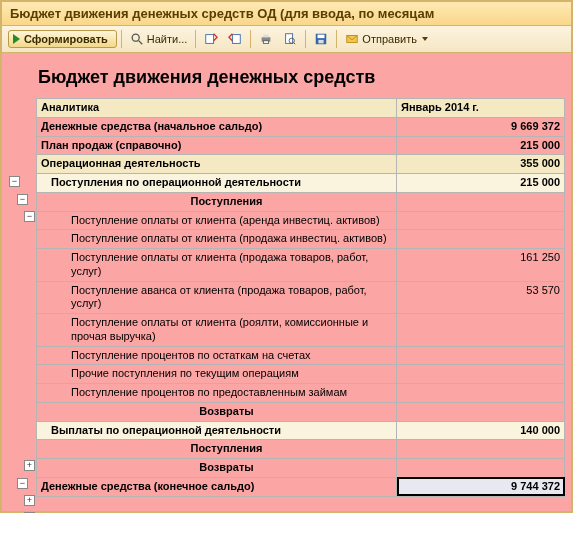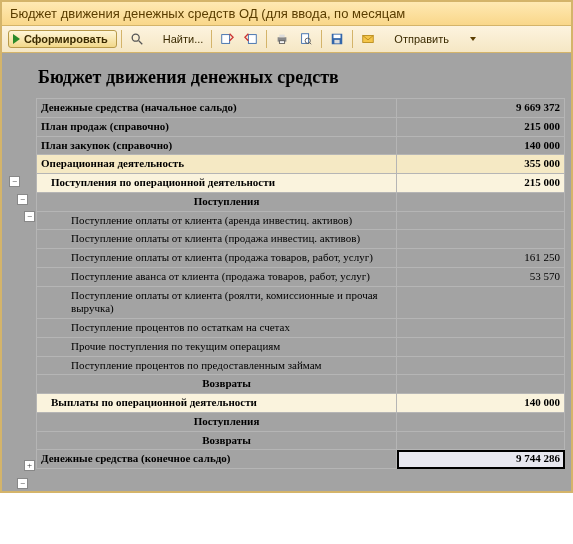--- a/index.html
+++ b/index.html
@@ -10,21 +10,21 @@
     background: #fff;
     width: 573px;
   }
   .window {
     border: 2px solid #d4b46a;
     width: 573px;
   }
   .titlebar {
     background: linear-gradient(#ffe9b3, #f9d78a);
     padding: 4px 8px;
-    font-weight: normal;
+    font-weight: bold;
     font-size: 13px;
     color: #5a3d00;
     border-bottom: 1px solid #d4b46a;
     white-space: nowrap;
     overflow: hidden;
   }
   .toolbar {
     background: linear-gradient(#fdf4df, #f5e7c4);
     padding: 4px 6px;
     border-bottom: 1px solid #d4b46a;
@@ -47,43 +47,42 @@
   }
   .btn-primary .play {
     width: 0; height: 0;
     border-left: 7px solid #2a8a2a;
     border-top: 5px solid transparent;
     border-bottom: 5px solid transparent;
   }
   .tool {
     display: flex;
     align-items: center;
-    gap: 19px;
+    gap: 3px;
     padding: 2px 4px;
     cursor: pointer;
     color: #3a2a00;
     font-size: 11px;
   }
   .tool svg { width: 14px; height: 14px; }
   .sep {
     width: 1px; height: 18px;
     background: #d4b46a;
     margin: 0 2px;
   }
   .dropdown-arrow {
     width: 0; height: 0;
     border-left: 3px solid transparent;
     border-right: 3px solid transparent;
     border-top: 4px solid #5a3d00;
     margin-left: 2px;
   }
   .report-area {
-    padding: 10px 6px 22px 6px;
-    background: #a3a3a3;
-    font-family: Liberation Serif, serif;
+    padding: 10px 6px 14px 6px;
+    background: #fca5a5;
   }
   .report-title {
     font-size: 18px;
     font-weight: bold;
     margin: 4px 0 10px 30px;
   }
   .report-body {
     display: flex;
   }
   .tree-col {
@@ -224,32 +223,32 @@
         <div class="tree-node" style="left:9px; top:96px;">−</div>
         <div class="tree-node" style="left:16px; top:113px;">−</div>
         <div class="tree-node" style="left:16px; top:362px;">+</div>
         <div class="tree-node" style="left:9px; top:380px;">−</div>
         <div class="tree-node" style="left:16px; top:397px;">+</div>
         <div class="tree-node" style="left:16px; top:414px;">+</div>
       </div>
 
       <table class="grid">
         <tbody>
+            <tr class="header">
+          <td class="label">Аналитика</td>
+          <td>Январь 2014 г.</td>
+        </tr>
         <tr class="bold">
           <td class="label">Денежные средства (начальное сальдо)</td>
           <td class="num">9 669 372</td>
         </tr>
         <tr class="bold">
           <td class="label">План продаж (справочно)</td>
           <td class="num">215 000</td>
         </tr>
-        <tr class="bold">
-          <td class="label">План закупок (справочно)</td>
-          <td class="num">140 000</td>
-        </tr>
         <tr class="section">
           <td class="label">Операционная деятельность</td>
           <td class="num">355 000</td>
         </tr>
         <tr class="subsection">
           <td class="label ind1">Поступления по операционной деятельности</td>
           <td class="num">215 000</td>
         </tr>
         <tr class="group">
           <td class="label ind2">Поступления</td>
@@ -298,19 +297,19 @@
         <tr class="group">
           <td class="label ind2">Поступления</td>
           <td class="num"></td>
         </tr>
         <tr class="group">
           <td class="label ind2">Возвраты</td>
           <td class="num"></td>
         </tr>
         <tr class="bold selected">
           <td class="label">Денежные средства (конечное сальдо)</td>
-          <td class="num">9 744 286</td>
+          <td class="num">9 744 372</td>
         </tr>
       </tbody>
         </table>
     </div>
   </div>
 </div>
 
 </body></html>

